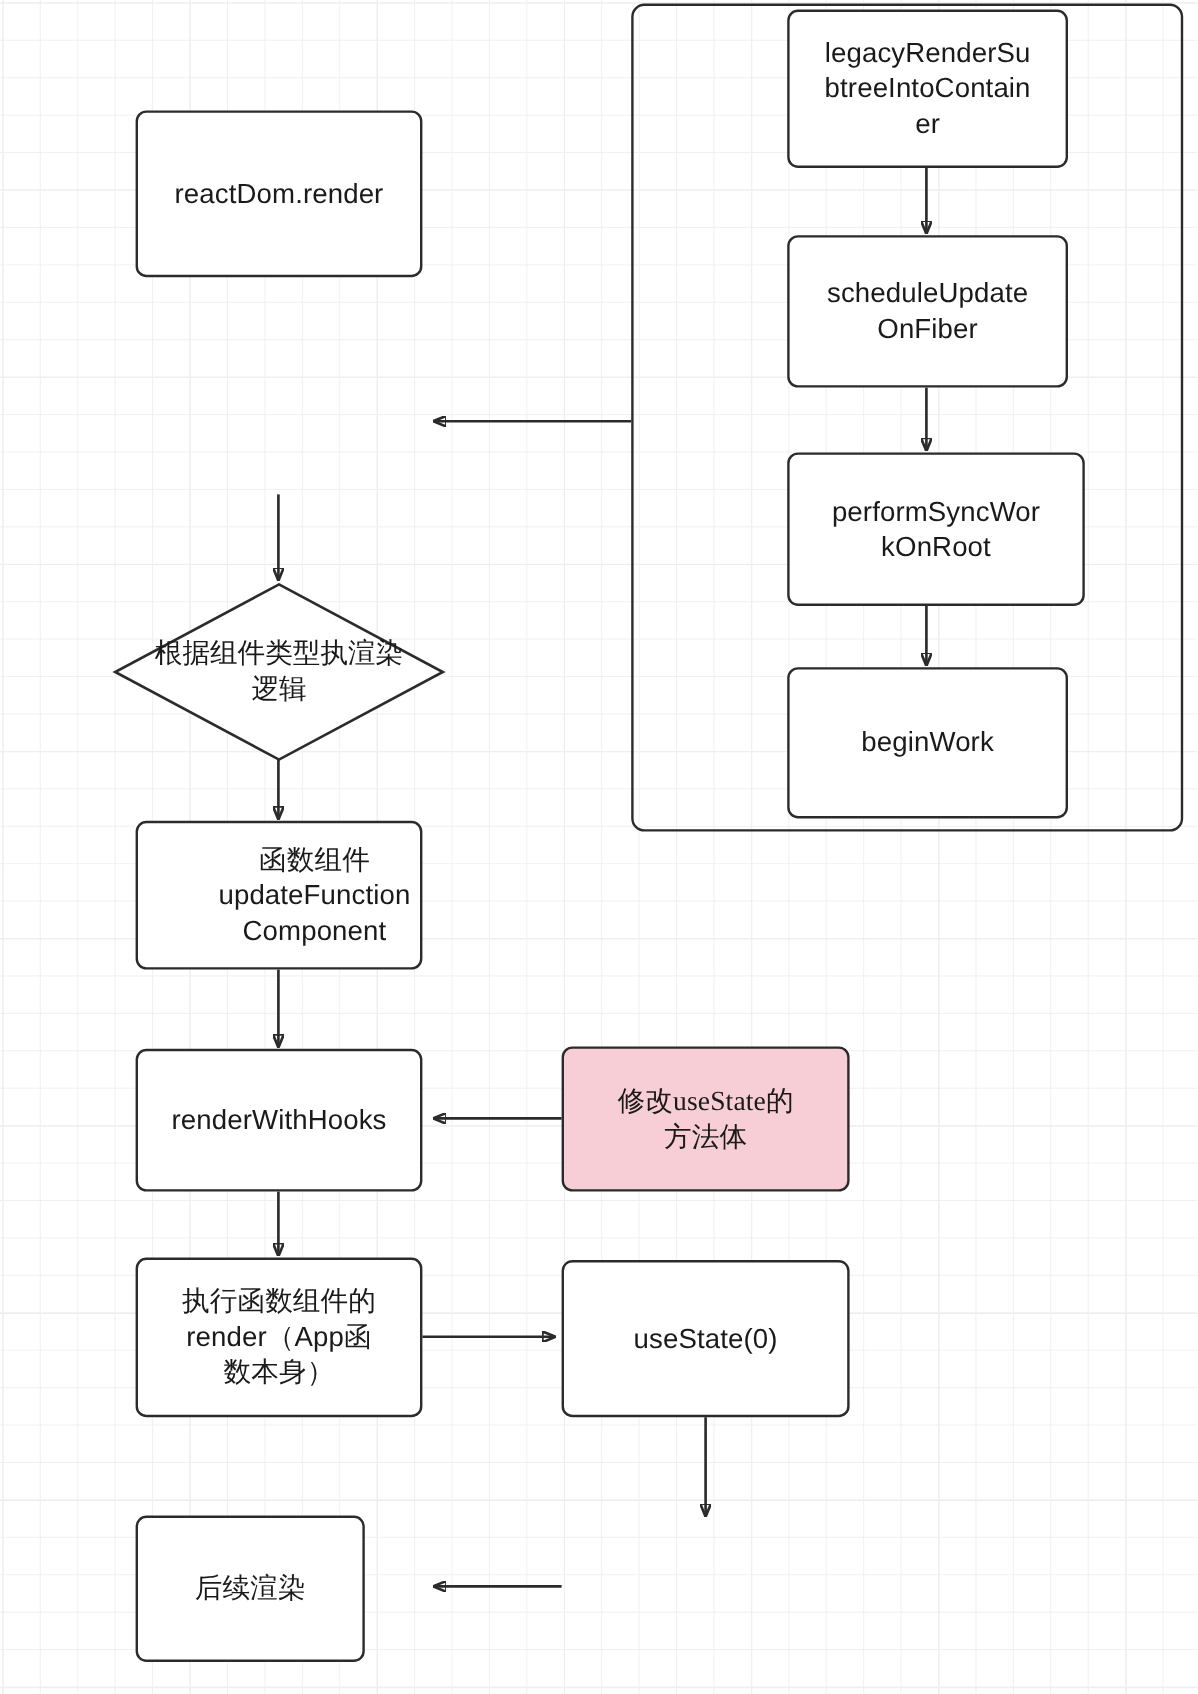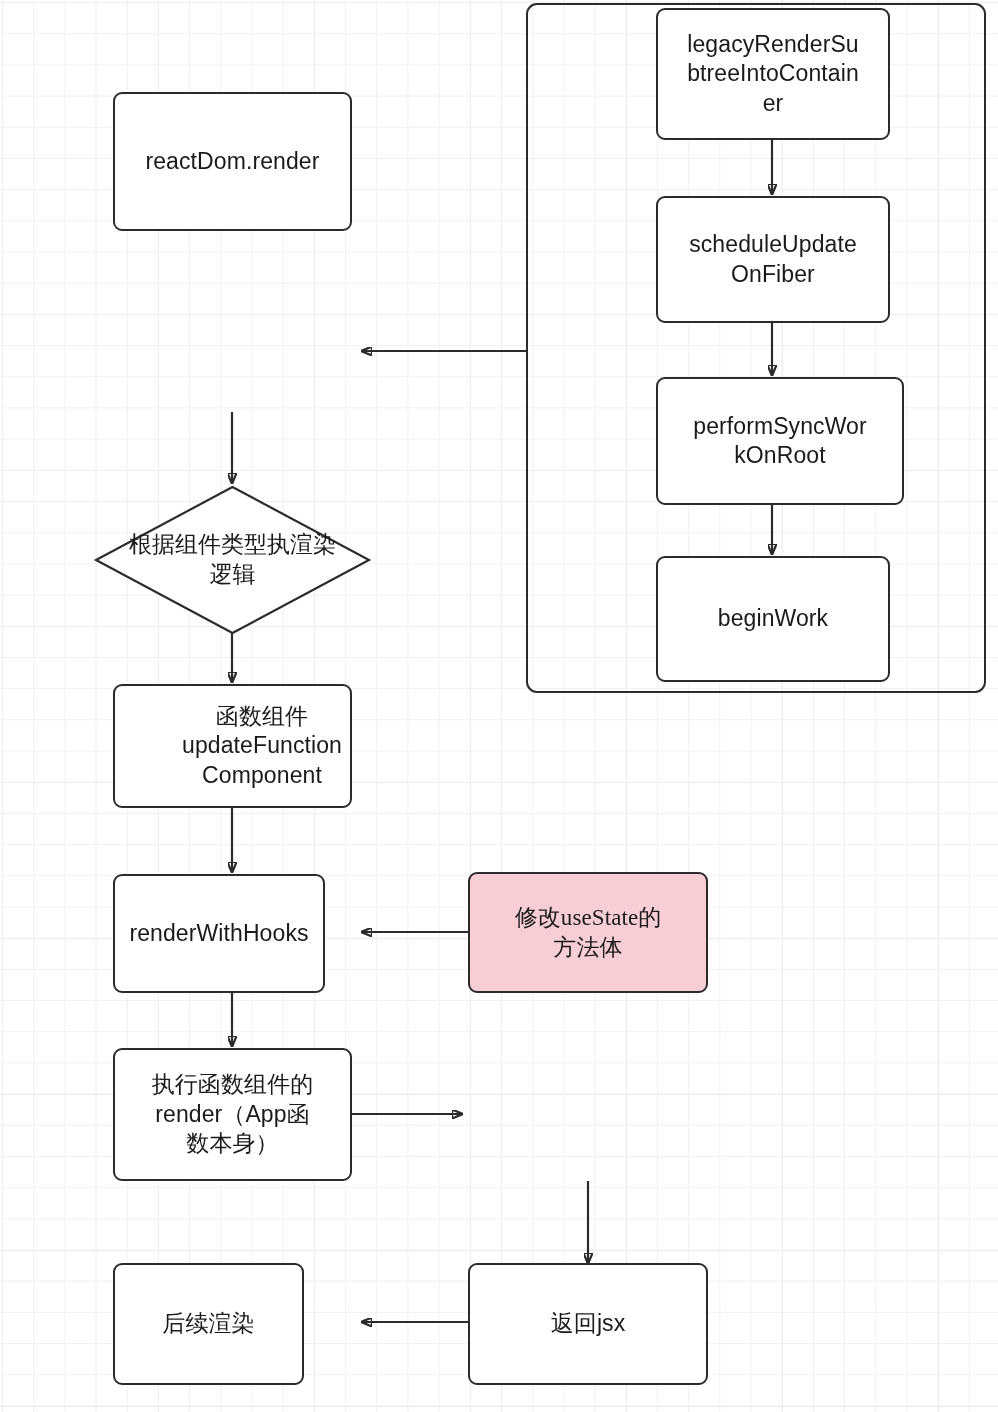--- a/index.html
+++ b/index.html
@@ -136,40 +136,40 @@
     <svg width="275" height="148" viewBox="0 0 275 148">
       <polygon points="137.5,1 274,74 137.5,147 1,74" fill="#ffffff" stroke="#2b2b2b" stroke-width="2.2"></polygon>
     </svg>
     <span class="diamond-label">根据组件类型执渲染<br>逻辑</span>
   </div>
 
   <div class="node" style="left:113px; top:684px; width:239px; height:124px;justify-content:flex-end;">
     <span>函数组件<br>updateFunction<br>Component</span>
   </div>
 
-  <div class="node" style="left:113px; top:874px; width:212px; height:119px;text-align:right;">
+  <div class="node" style="left:113px; top:874px; width:239px; height:119px;text-align:right;">
     <span>renderWithHooks</span>
   </div>
 
   <div class="node" style="left:113px; top:1048px; width:239px; height:133px;">
     <span>执行函数组件的<br>render（App函<br>数本身）</span>
   </div>
 
   <div class="node" style="left:113px; top:1263px; width:191px; height:122px;">
     <span>后续渲染</span>
   </div>
 
   <div class="node pink" style="left:468px; top:872px; width:240px; height:121px;font-family:Liberation Serif, serif;">
     <span>修改useState的<br>方法体</span>
   </div>
 
+  <div class="node" style="left:468px; top:1050px; width:240px; height:131px;">
+    <span>useState(0)</span>
+  </div>
 
-  <div class="node" style="left:468px; top:1263px; width:240px; height:122px;">
-    <span>返回jsx</span>
-  </div>
 
   <div class="node" style="left:656px; top:8px; width:234px; height:132px;">
     <span>legacyRenderSu<br>btreeIntoContain<br>er</span>
   </div>
 
   <div class="node" style="left:656px; top:196px; width:234px; height:127px;">
     <span>scheduleUpdate<br>OnFiber</span>
   </div>
 
   <div class="node" style="left:656px; top:377px; width:248px; height:128px;">

